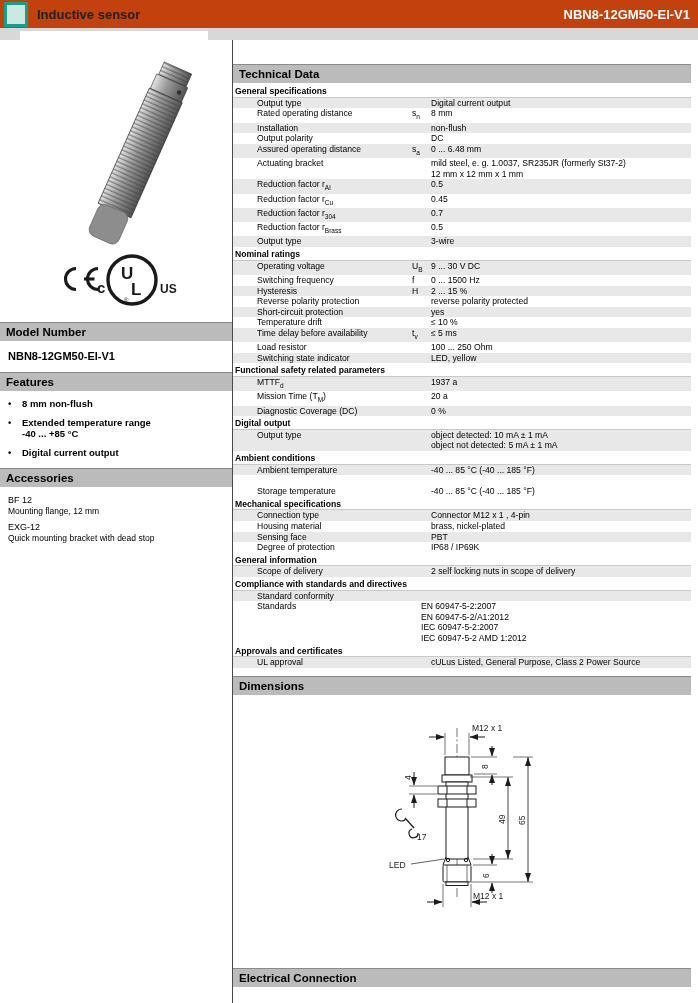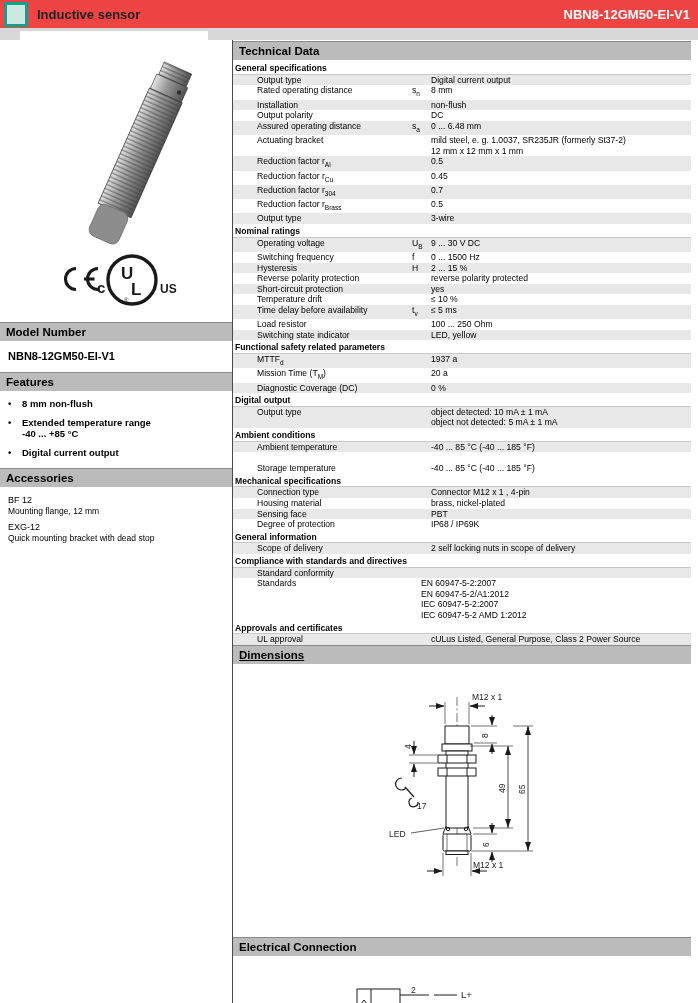--- a/index.html
+++ b/index.html
@@ -1,19 +1,19 @@
 <!DOCTYPE html>
 <html><head>
 <meta charset="utf-8">
 <style>
   html,body{margin:0;padding:0;background:#fff;}
   .page{position:relative;width:698px;height:1003px;background:#fff;overflow:hidden;
         font-family:"Liberation Sans",sans-serif;color:#000;}
   
-  .topbar{height:28px;background:#ef4444;display:flex;align-items:center;}
+  .topbar{height:28px;background:#c2410c;display:flex;align-items:center;}
   .logo-box{width:18px;height:19px;background:#cde8e0;border:3px solid #14a18b;margin-left:4px;flex:none;}
   .topbar-title{font-size:13px;font-weight:bold;color:#222;margin-left:9px;flex:1;}
   .topbar-model{font-size:13px;font-weight:bold;color:#fff;margin-right:8px;}
   .substrip{height:12px;background:#d8d8d8;position:relative;}
   .substrip-tab{position:absolute;left:20px;top:3px;width:188px;height:9px;background:#fff;}
   
   .content{display:flex;align-items:stretch;height:963px;}
   .left{width:232px;flex:none;position:relative;}
   .right{flex:1;border-left:1px solid #4a4a4a;padding:0 7px 0 0;min-width:0;}
   
@@ -25,35 +25,35 @@
   .ce-mark{position:absolute;left:58px;top:13px;}
   .ul-mark{position:absolute;left:88px;top:0;}
   .model-value{font-size:11px;font-weight:bold;padding:9px 8px 10px 8px;}
   .features-list{list-style:none;margin:6px 0 10px 0;padding:0 6px 0 8px;}
   .features-list li{display:flex;font-size:9.5px;font-weight:bold;line-height:11.5px;margin:7px 0;}
   .bullet{width:14px;flex:none;}
   .acc{padding:2px 8px 0 8px;}
   .acc-name{font-size:9px;font-weight:normal;margin-top:6px;}
   .acc-desc{font-size:8.5px;margin-top:1px;}
   
-  .tech-wrap{margin-top:1px;}
+  .tech-wrap{margin-top:24px;}
   .spec-table{font-size:8.6px;line-height:10.6px;margin-top:2px;}
   .sec-title{font-weight:bold;padding:1px 0 0 2px;border-bottom:1px solid #c9c9c9;margin-top:1px;}
   .spec-row{display:flex;}
   .spec-row.shade{background:#e8e8e8;}
   .spec-label{width:155px;padding-left:24px;flex:none;}
   .spec-label.ind{padding-left:24px;width:145px;}
   .spec-sym{width:19px;flex:none;}
   .spec-val{flex:1;min-width:0;}
   .spec-spacer{height:11px;}
   sub{font-size:6.5px;}
   
   .dim-figure{margin:27px 0 0 134px;}
   .elec-figure{margin:27px 0 0 114px;}
-  .bar.mt{margin-top:0;text-decoration:underline;}
+  .bar.mt{margin-top:8px;}
   .bar.mt2{margin-top:17px;}
   svg text{font-family:"Liberation Sans",sans-serif;}
 </style>
 </head>
 <body>
 
 <div class="page">
 
   <header class="topbar">
     <div class="logo-box"></div>

